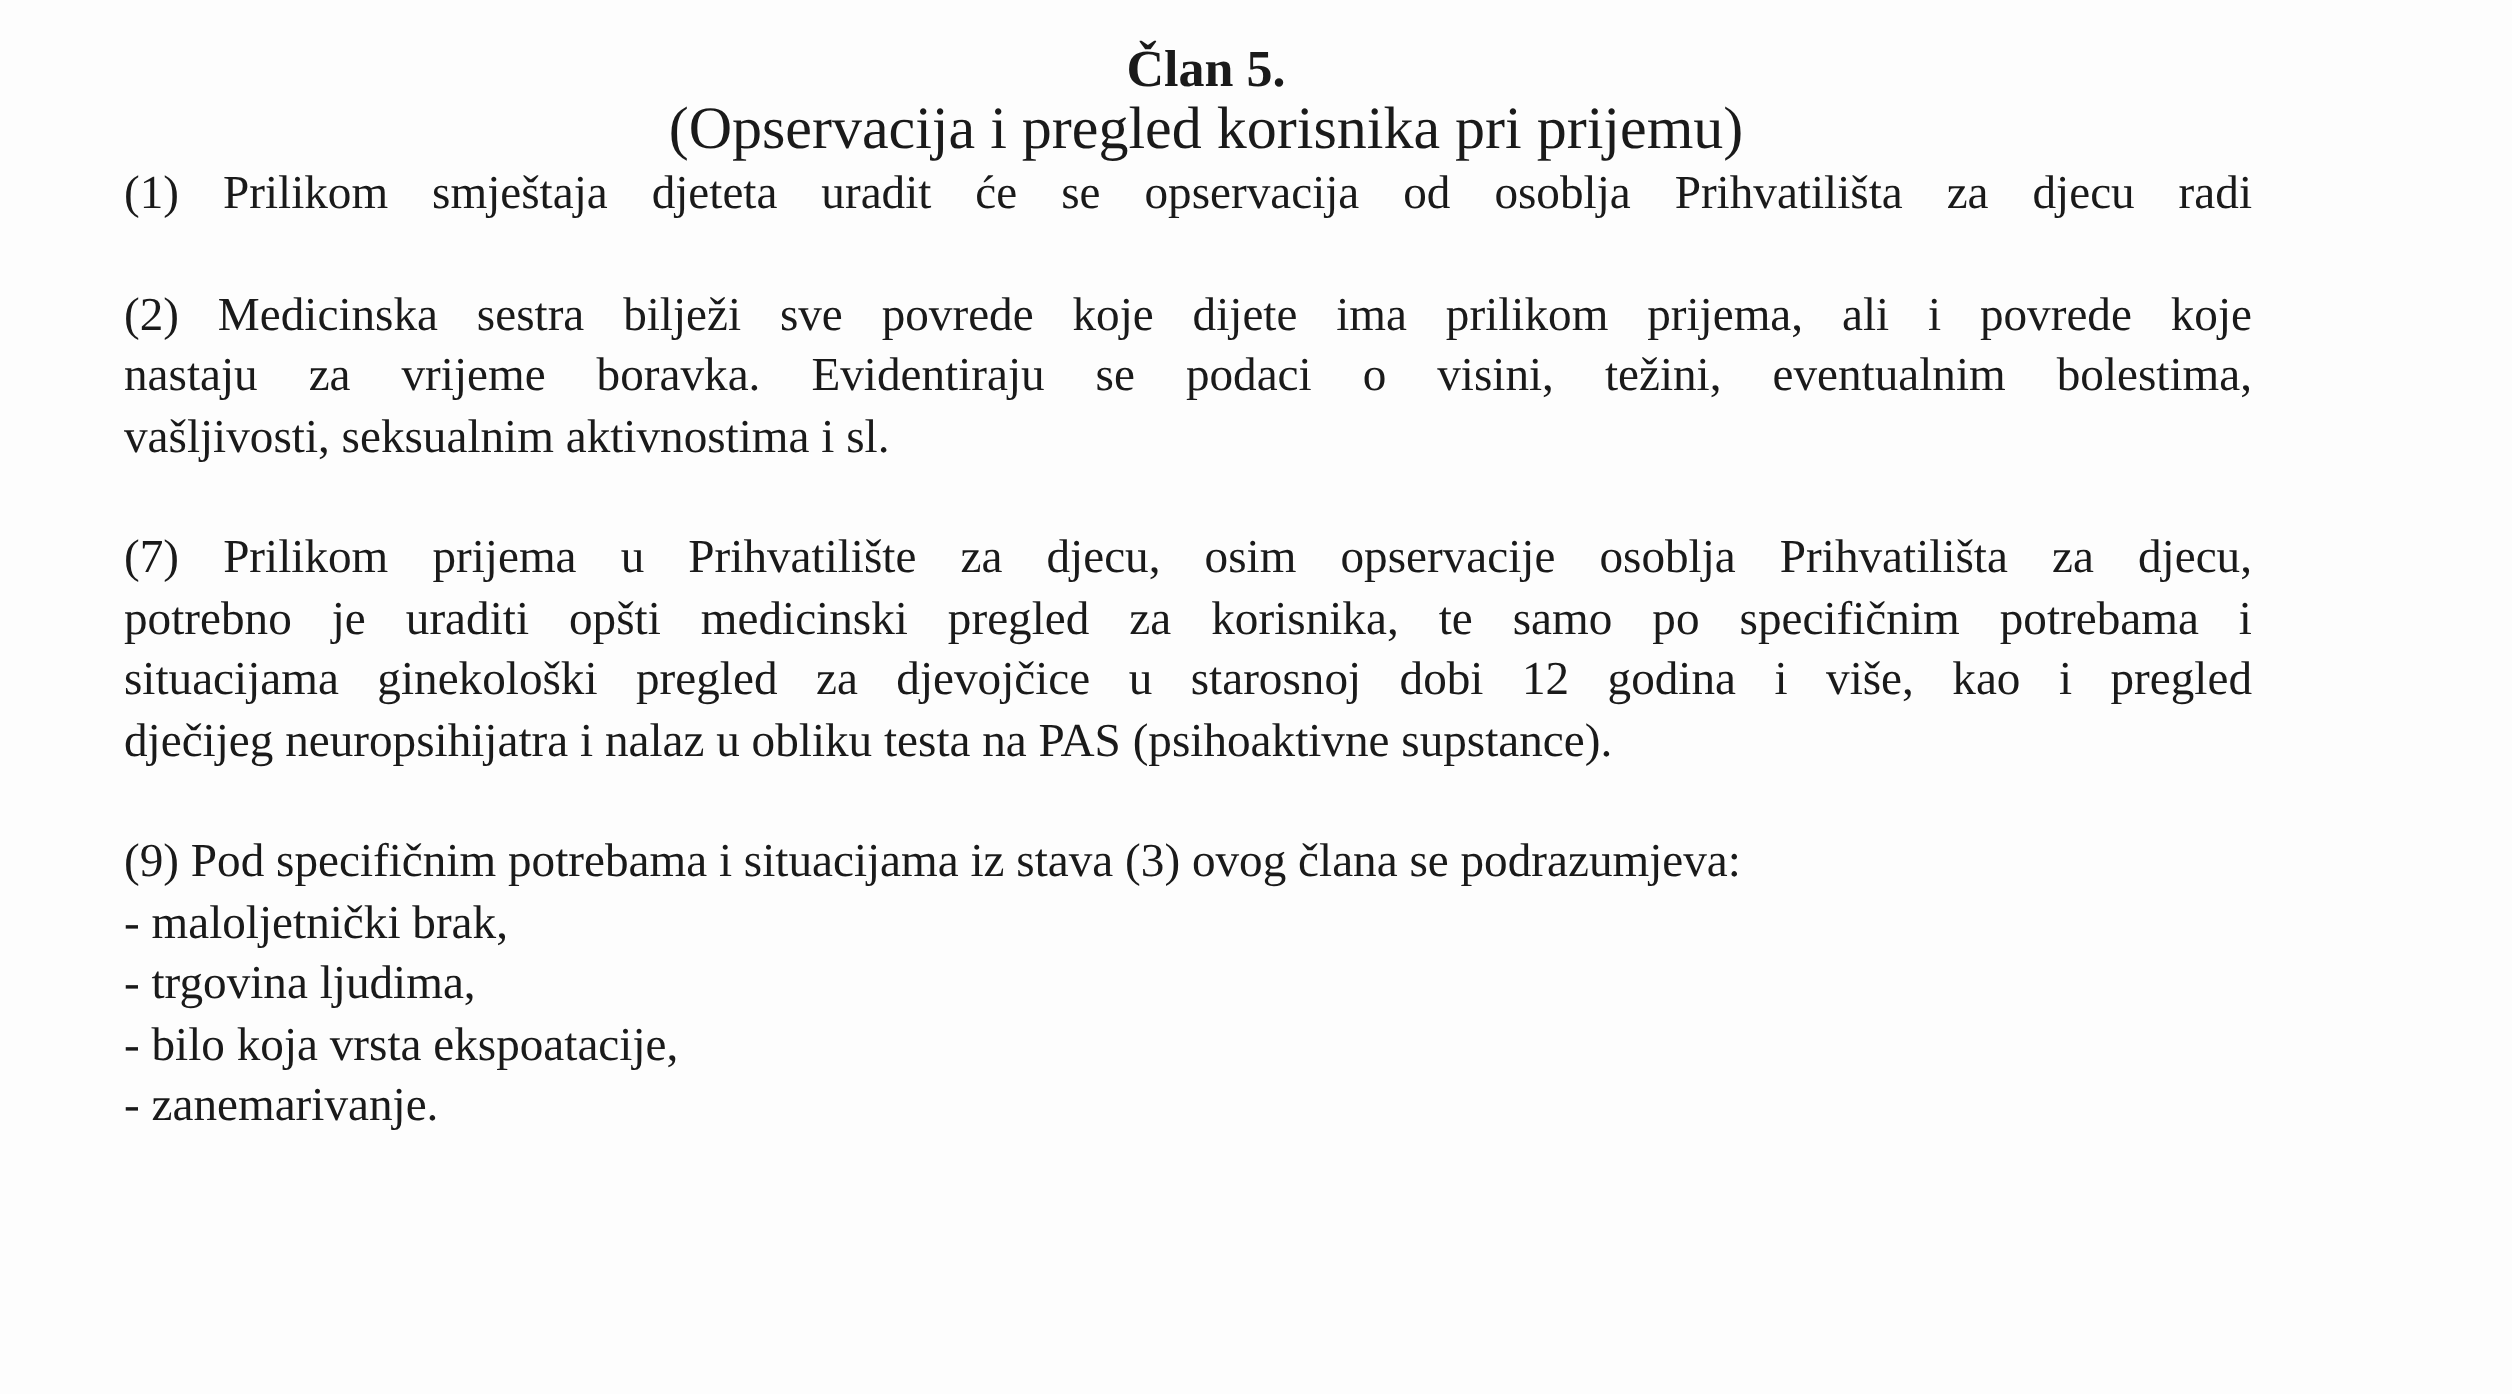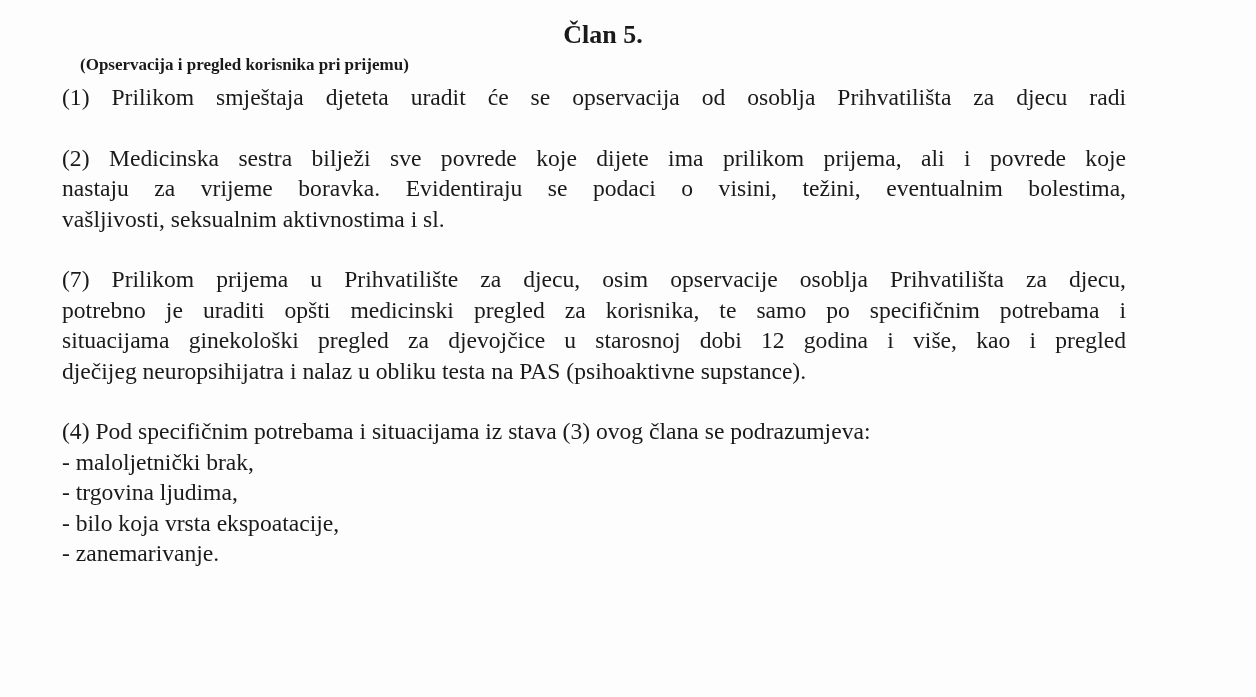--- a/index.html
+++ b/index.html
@@ -23,23 +23,23 @@
     }
     .article-number {
       text-align: center;
       font-weight: bold;
       font-size: 26px;
       line-height: 30px;
       margin: 0;
       padding-left: 18px;
     }
     .article-title {
-      text-align: left;
-      font-weight: bold;
-      font-size: 17px;
+      text-align: center;
+      font-weight: normal;
+      font-size: 30px;
       line-height: 30px;
       margin: 0 0 2px 0;
       padding-left: 18px;
     }
     .para {
       font-size: 23.6px;
       line-height: 30.5px;
       margin: 0;
       text-align: justify;
     }
@@ -91,21 +91,21 @@
   <p class="para">
     <span class="line">(7) Prilikom prijema u Prihvatilište za djecu, osim opservacije osoblja Prihvatilišta za djecu,</span>
     <span class="line">potrebno je uraditi opšti medicinski pregled za korisnika, te samo po specifičnim potrebama i</span>
     <span class="line">situacijama ginekološki pregled za djevojčice u starosnoj dobi 12 godina i više, kao i pregled</span>
     <span class="line last">dječijeg neuropsihijatra i nalaz u obliku testa na PAS (psihoaktivne supstance).</span>
   </p>
 
   <div class="gap"></div>
 
   <p class="para">
-    <span class="line last">(4) Pod specifičnim potrebama i situacijama iz stava (3) ovog člana se podrazumjeva:</span>
+    <span class="line last">(9) Pod specifičnim potrebama i situacijama iz stava (3) ovog člana se podrazumjeva:</span>
   </p>
   <ul class="list">
     <li>- maloljetnički brak,</li>
     <li>- trgovina ljudima,</li>
     <li>- bilo koja vrsta ekspoatacije,</li>
     <li>- zanemarivanje.</li>
   </ul>
 </div>
 
 </body></html>

